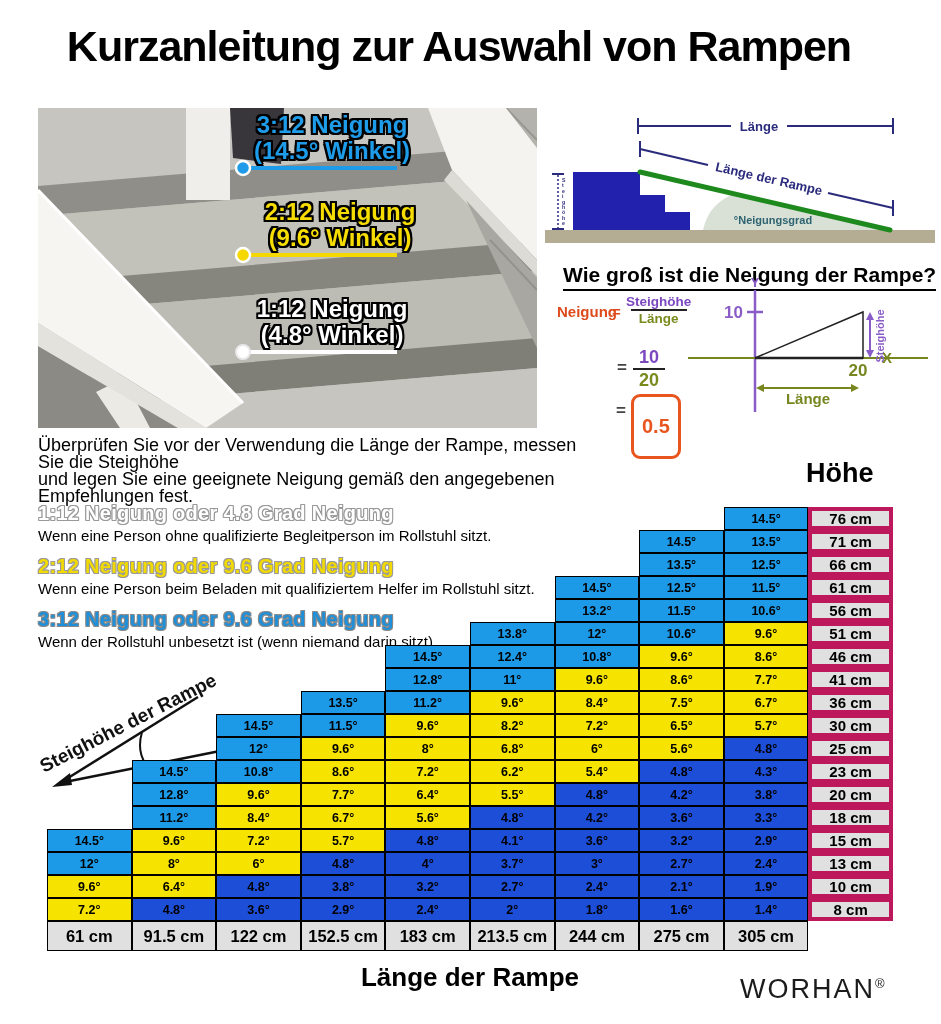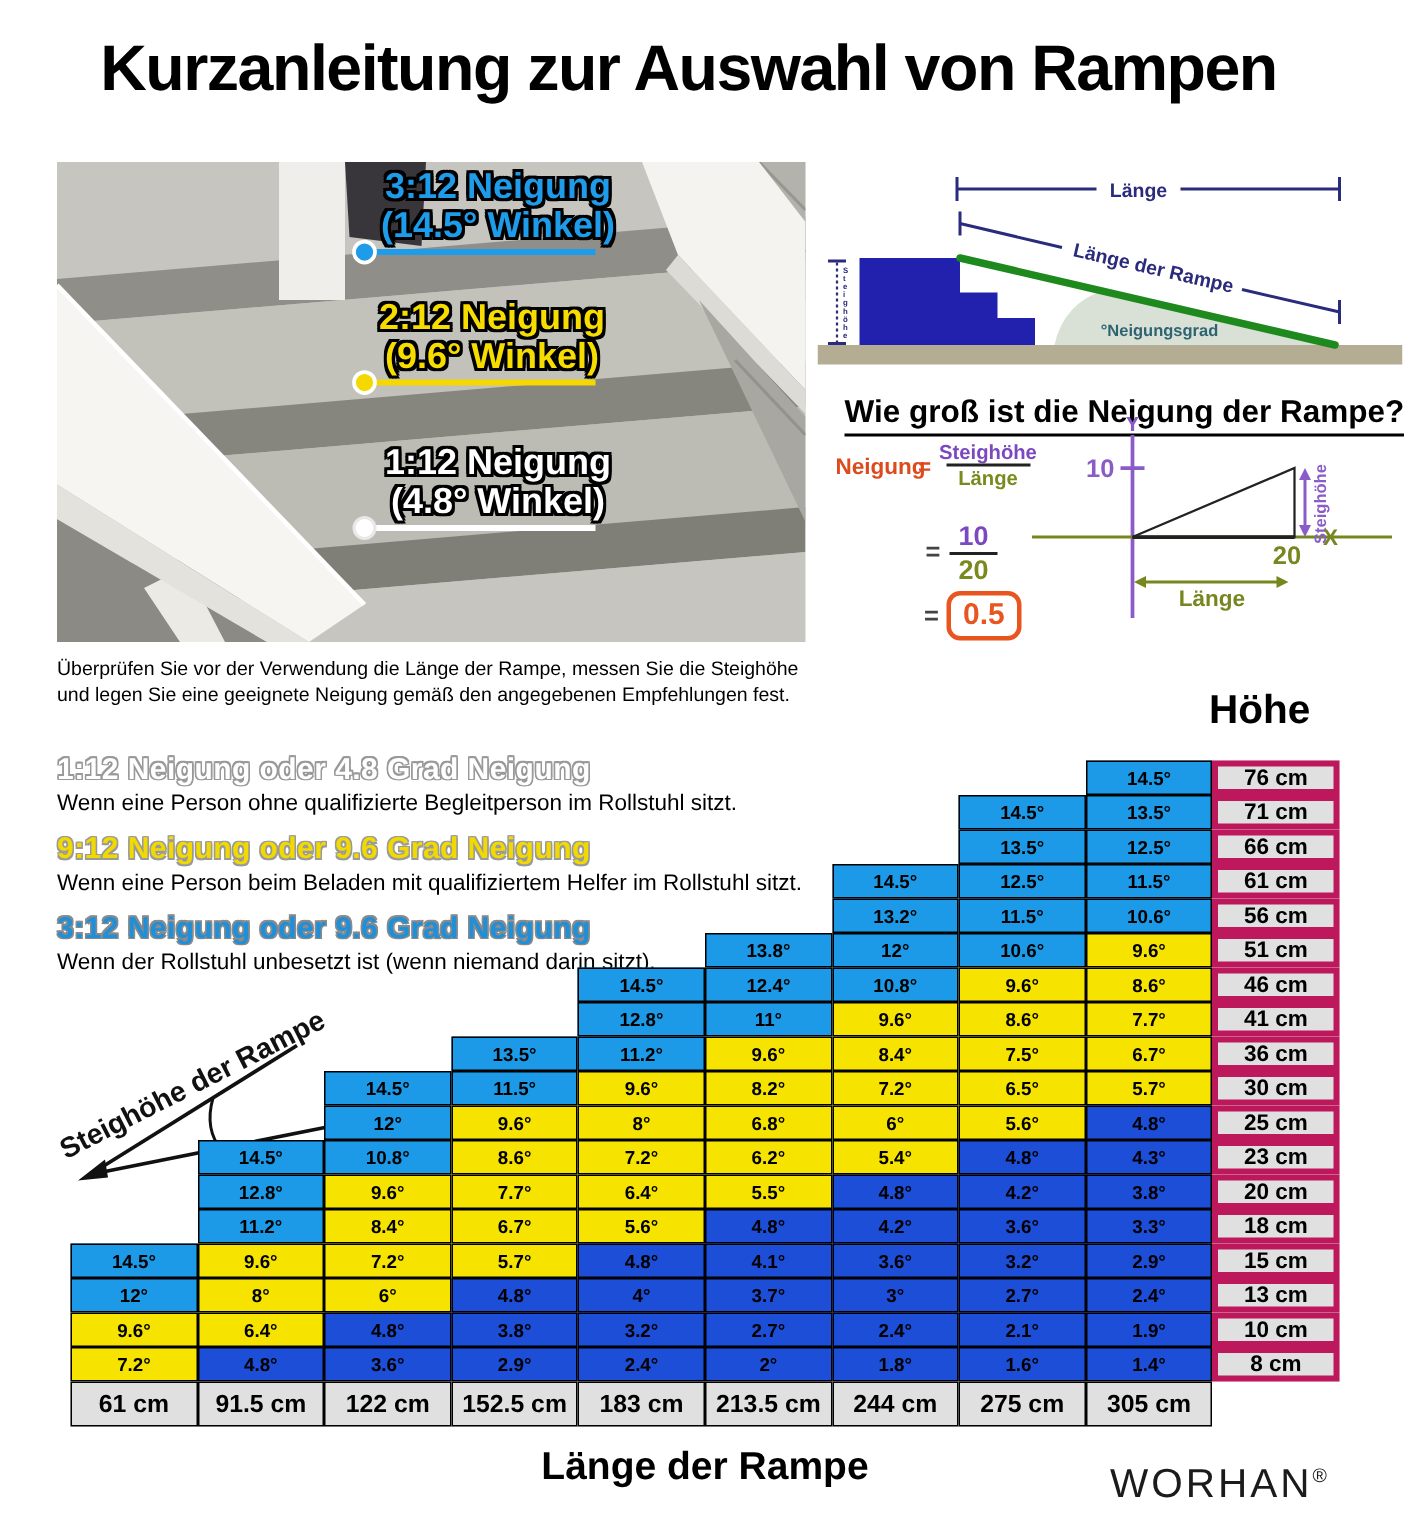--- a/index.html
+++ b/index.html
@@ -12,40 +12,40 @@
          letter-spacing:-1px;}
 
   
   .photo{left:38px;top:108px;width:499px;height:320px;}
   .ann{width:280px;text-align:center;font-size:24px;font-weight:bold;line-height:26px;
        text-shadow:-2px -2px 0 #000,2px -2px 0 #000,-2px 2px 0 #000,2px 2px 0 #000,
                    -2px 0 0 #000,2px 0 0 #000,0 -2px 0 #000,0 2px 0 #000;}
   .ann-blue{color:#1E9CE9;} .ann-yellow{color:#F7DC00;} .ann-white{color:#FFFFFF;}
 
   
-  .note{left:38px;top:437px;width:540px;font-size:13px;line-height:17px;}
+  .note{left:38px;top:437px;width:540px;font-size:18px;line-height:17px;}
 
   
   .slope-heading{left:563px;top:263px;font-size:21px;font-weight:bold;
                  border-bottom:2.5px solid #000;padding-bottom:2px;}
   .f-orange{color:#DD4A1C;font-weight:bold;}
   .f-purple{color:#7B48C0;font-weight:bold;}
   .f-olive{color:#7A8A1E;font-weight:bold;}
   .frac{display:inline-flex;flex-direction:column;align-items:center;}
   .frac .den{border-top:2px solid #222;}
   .f-neigung{left:557px;top:303px;font-size:15px;text-align:right;}
   .f-eq1{left:612px;top:303px;font-size:15px;}
   .frac1{left:626px;top:294px;font-size:13.5px;text-align:center;}
   .frac1 .den{padding:0 8px;}
   .f-eq2{left:617px;top:358px;font-size:17px;font-weight:bold;color:#444;}
   .frac2{left:630px;top:347px;font-size:18px;width:38px;}
   .frac2 .num,.frac2 .den{padding:0 6px;}
   .f-eq3{left:616px;top:401px;font-size:17px;font-weight:bold;color:#444;}
   .result-box{left:631px;top:394px;border:3px solid #E8551F;border-radius:9px;
-              padding:2px 8px;font-size:20px;font-weight:bold;color:#E8551F;}
+              padding:18px 8px;font-size:20px;font-weight:bold;color:#E8551F;}
 
   
   .legend-item h3{margin:0;font-size:20px;font-weight:bold;letter-spacing:.3px;}
   .legend-item p{margin:2px 0 0 0;font-size:15px;}
   .lg-white h3{color:#fff;text-shadow:-1px -1px 0 #999,1px -1px 0 #999,-1px 1px 0 #999,
                1px 1px 0 #999,-1px 0 0 #999,1px 0 0 #999,0 -1px 0 #999,0 1px 0 #999;}
   .lg-yellow h3{color:#F2DA00;text-shadow:-1px -1px 0 #9a9a9a,1px -1px 0 #9a9a9a,
                -1px 1px 0 #9a9a9a,1px 1px 0 #9a9a9a,0 -1px 0 #9a9a9a,0 1px 0 #9a9a9a;}
   .lg-blue h3{color:#1E8FD9;text-shadow:-1px -1px 0 #8a8a8a,1px -1px 0 #8a8a8a,
                -1px 1px 0 #8a8a8a,1px 1px 0 #8a8a8a;}
@@ -108,21 +108,21 @@
     <line x1="205" y1="147" x2="359" y2="147" stroke="#F5D800" stroke-width="4"></line>
     <circle cx="205" cy="147" r="7" fill="#F5D800" stroke="#ffffff" stroke-width="2.5"></circle>
     <line x1="205" y1="244" x2="359" y2="244" stroke="#ffffff" stroke-width="4"></line>
     <circle cx="205" cy="244" r="7" fill="#ffffff" stroke="#e8e8e8" stroke-width="2"></circle>
   </svg>
 
   <div class="abs ann ann-blue" style="left:192px;top:112px;">
     <div>3:12 Neigung</div>
     <div>(14.5° Winkel)</div>
   </div>
-  <div class="abs ann ann-yellow" style="left:188px;top:199px;text-align:center;">
+  <div class="abs ann ann-yellow" style="left:200px;top:199px;text-align:center;">
     <div>2:12 Neigung</div>
     <div>(9.6° Winkel)</div>
   </div>
   <div class="abs ann ann-white" style="left:192px;top:296px;">
     <div>1:12 Neigung</div>
     <div>(4.8° Winkel)</div>
   </div>
 
   <svg class="abs" style="left:545px;top:103px;" width="390" height="145" viewBox="0 0 390 145">
     <path d="M 343 127 L 158 127 Q 164 99 192 90 Z" fill="#D9E1D7"></path>
@@ -189,21 +189,21 @@
     <div>und legen Sie eine geeignete Neigung gemäß den angegebenen Empfehlungen fest.</div>
   </div>
 
   <div class="abs hoehe">Höhe</div>
 
   <div class="abs legend-item lg-white" style="left:38px;top:502px;">
     <h3>1:12 Neigung oder 4.8 Grad Neigung</h3>
     <p>Wenn eine Person ohne qualifizierte Begleitperson im Rollstuhl sitzt.</p>
   </div>
   <div class="abs legend-item lg-yellow" style="left:38px;top:555px;">
-    <h3>9:12 Neigung oder 9.6 Grad Neigung</h3>
+    <h3>2:12 Neigung oder 9.6 Grad Neigung</h3>
     <p>Wenn eine Person beim Beladen mit qualifiziertem Helfer im Rollstuhl sitzt.</p>
   </div>
   <div class="abs legend-item lg-blue" style="left:38px;top:608px;">
     <h3>3:12 Neigung oder 9.6 Grad Neigung</h3>
     <p>Wenn der Rollstuhl unbesetzt ist (wenn niemand darin sitzt).</p>
   </div>
 
   <svg class="abs" style="left:40px;top:655px;" width="260" height="175" viewBox="0 0 260 175">
     <text x="4" y="118" font-size="19" font-weight="bold" fill="#111" transform="rotate(-27 4 118)">Steighöhe der Rampe</text>
     <line x1="20" y1="128" x2="158" y2="42" stroke="#111" stroke-width="2.5"></line>

